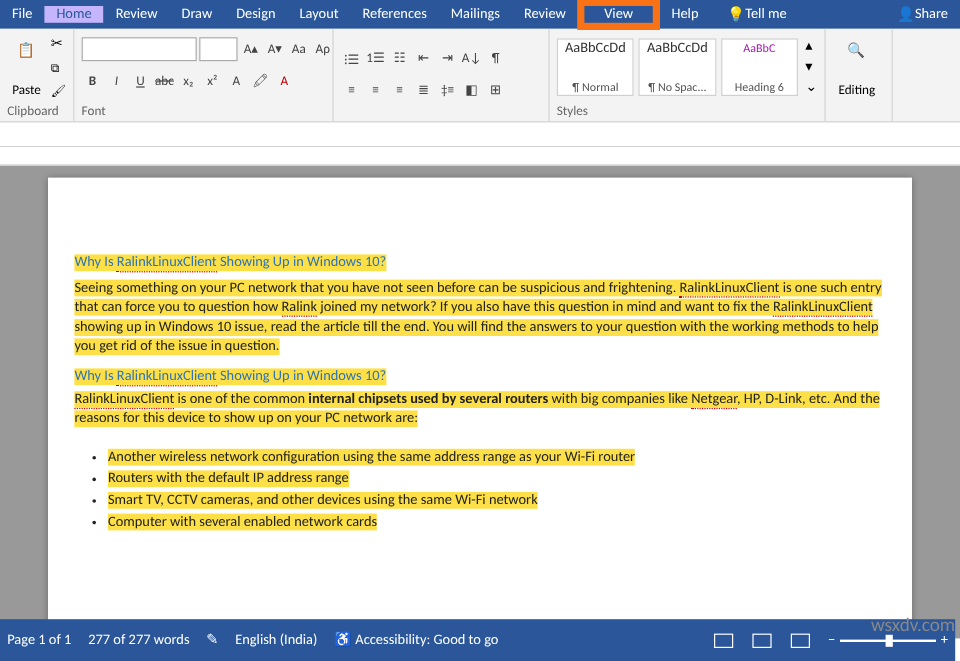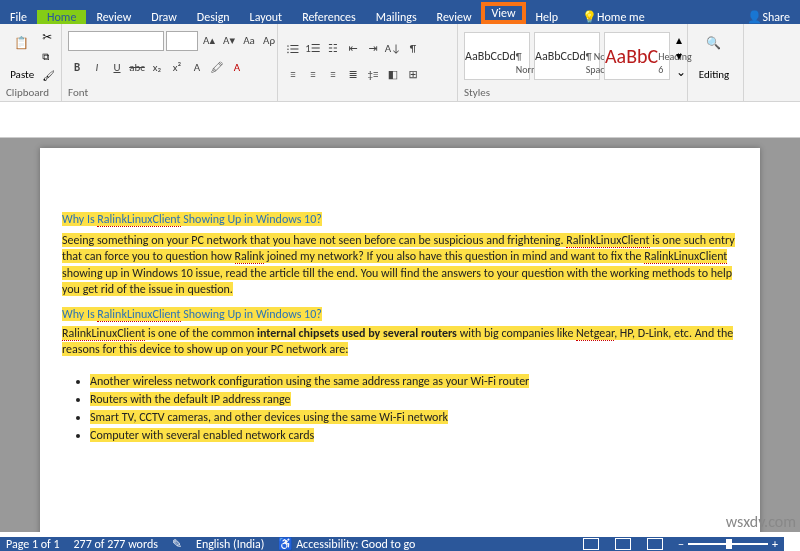--- a/index.html
+++ b/index.html
@@ -1,46 +1,46 @@
 <!DOCTYPE html>
 <html><head>
 <meta charset="utf-8">
 <style>
 *{box-sizing:border-box;margin:0;padding:0;font-family:"Segoe UI",Calibri,Arial,sans-serif;font-size:12px}
 body{width:800px;height:551px;overflow:hidden;background:#fff;position:relative}
-.tabs{height:24px;background:#2b579a;color:#fff;display:flex;align-items:flex-end;font-size:12px}
+.tabs{height:24px;background:#2b579a;color:#fff;display:flex;align-items:center;font-size:12px}
 .tab{padding:0 10px;display:flex;align-items:center;cursor:pointer}
 .tab.file{background:#2b579a}
-.tab.active{background:#84cc16;color:#2b579a}
-.tab.highlight{border:4px solid #f97316;padding:0 6px}
+.tab.active{background:#c4b5fd;color:#2b579a}
+.tab.highlight{border:6px solid #f97316;padding:0 16px}
 .ribbon{height:78px;background:#f3f3f3;border-bottom:1px solid #d4d4d4;display:flex}
 .group{border-right:1px solid #d4d4d4;display:flex;flex-direction:column;padding:2px 6px 1px}
 .group-body{flex:1;display:flex;align-items:center;gap:4px}
 .group-label{text-align:left;color:#666;font-size:11px;padding:1px 0}
 .bigbtn{display:flex;flex-direction:column;align-items:center;justify-content:center;width:40px;height:58px;cursor:pointer}
 .bigbtn .ico{width:24px;height:24px;display:flex;align-items:center;justify-content:center}
 .bigbtn .lbl{font-size:11px;margin-top:13px}
 .fontrow{display:flex;align-items:center;gap:2px;margin-bottom:4px}
 .fontbox{border:1px solid #ababab;background:#fff;height:20px;padding:0 4px;display:flex;align-items:center;font-size:11px;color:#888}
 .icobtn{width:18px;height:18px;display:flex;align-items:center;justify-content:center;cursor:pointer;font-size:11px;color:#444}
-.stylebox{border:1px solid #d0d0d0;background:#fff;width:66px;height:48px;display:flex;align-items:center;justify-content:space-between;cursor:pointer}
+.stylebox{border:1px solid #d0d0d0;background:#fff;width:66px;height:48px;display:flex;flex-direction:column;align-items:center;justify-content:space-between;cursor:pointer}
 .stylebox .prev{font-size:12px;color:#333}
 .stylebox .nm{font-size:10px;color:#555;margin-top:14px}
 .doc-area{position:absolute;top:122px;left:0;right:0;bottom:19px;background:#999;overflow:hidden}
 .ruler{height:16px;background:#fff;border-bottom:1px solid #ccc}
 .page{background:#fff;width:720px;margin:10px auto 0;min-height:420px;padding:56px 22px 10px 22px;box-shadow:0 0 6px rgba(0,0,0,.3)}
 .page p,.page h3,.page li{line-height:1.35}
 .sel{background:#fde047}
 h3.h-blue{color:#2e74b5;font-weight:normal;font-size:15px;margin:4px 0}
 h3.h-blue2{color:#2e74b5;font-weight:normal;font-size:13px;margin:8px 0 2px}
 .redw{border-bottom:1px dotted #cc0000}
 .body-text{color:#222;font-size:12px}
 ul.b{margin:16px 0 0 28px}
 ul.b li{margin:2px 0}
-.statusbar{position:absolute;bottom:0;left:0;right:16px;height:14px;background:#2b579a;color:#fff;display:flex;align-items:center;font-size:11px;padding:0 6px;gap:14px}
+.statusbar{position:absolute;bottom:0;left:0;right:4px;height:35px;background:#2b579a;color:#fff;display:flex;align-items:center;font-size:11px;padding:0 6px;gap:14px}
 .statusbar .sp{flex:1}
 .zoom{display:flex;align-items:center;gap:4px}
 .slider{width:80px;height:2px;background:#fff;position:relative}
 .slider .knob{width:6px;height:10px;background:#fff;position:absolute;top:-4px;left:38px}
 .watermark{position:absolute;right:4px;bottom:20px;font-size:16px;color:#888}
 .viewbtn{width:16px;height:12px;border:1px solid #fff;display:inline-block;margin:0 1px}
 </style>
 </head>
 <body>
 
@@ -49,21 +49,21 @@
   <div class="tab active">Home</div>
   <div class="tab">Review</div>
   <div class="tab">Draw</div>
   <div class="tab">Design</div>
   <div class="tab">Layout</div>
   <div class="tab">References</div>
   <div class="tab">Mailings</div>
   <div class="tab">Review</div>
   <div class="tab highlight">View</div>
   <div class="tab">Help</div>
-  <div class="tab" style="margin-left:4px">💡 <span>Home me</span></div>
+  <div class="tab" style="margin-left:4px">💡 <span>Tell me</span></div>
   <div style="flex:1"></div>
   <div class="tab">👤 <span>Share</span></div>
 </div>
 
 <div class="ribbon">
   <div class="group" style="width:62px">
     <div class="group-body">
       <div class="bigbtn">
         <span class="ico">📋</span>
         <span class="lbl">Paste</span>
@@ -129,21 +129,21 @@
     <div class="group-body">
       <div class="stylebox">
         <div class="prev">AaBbCcDd</div>
         <div class="nm">¶ Normal</div>
       </div>
       <div class="stylebox">
         <div class="prev">AaBbCcDd</div>
         <div class="nm">¶ No Spac...</div>
       </div>
       <div class="stylebox">
-        <div class="prev" style="color:#b91c1c;font-size:20px">AaBbC</div>
+        <div class="prev" style="color:#a21caf;font-size:10px">AaBbC</div>
         <div class="nm">Heading 6</div>
       </div>
       <div style="display:flex;flex-direction:column;gap:2px;margin-left:2px">
         <span>▴</span>
         <span>▾</span>
         <span>⌄</span>
       </div>
     </div>
     <div class="group-label">Styles</div>
   </div>

